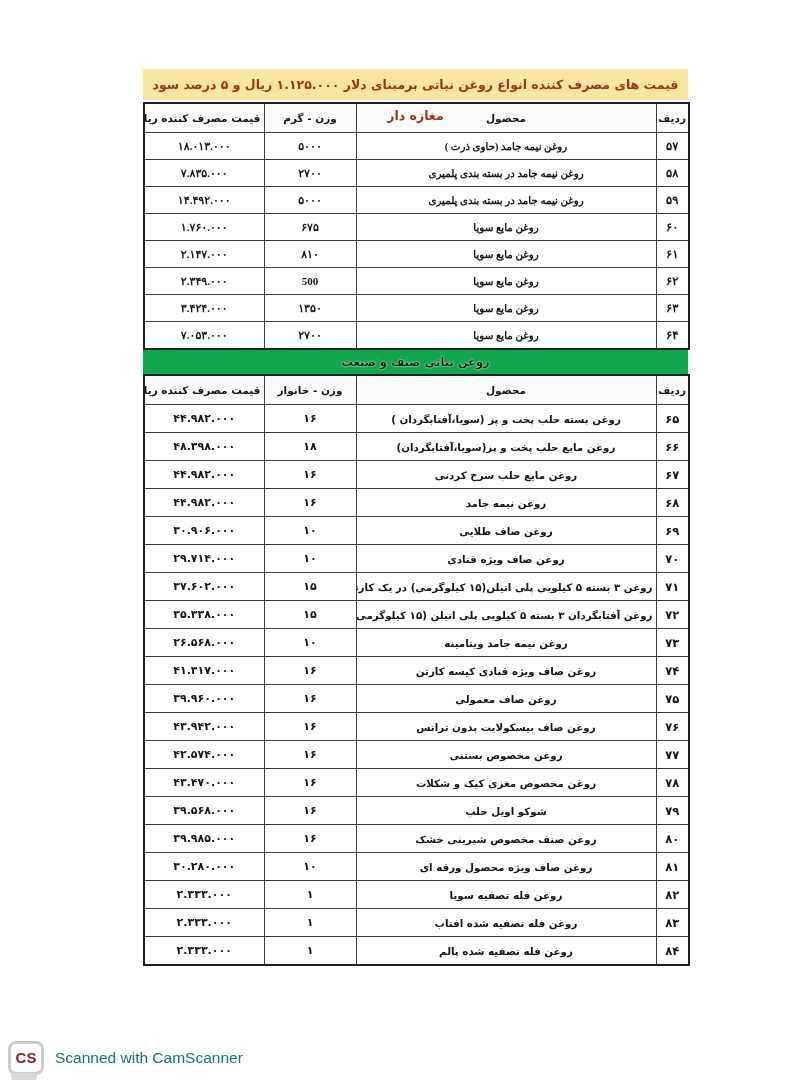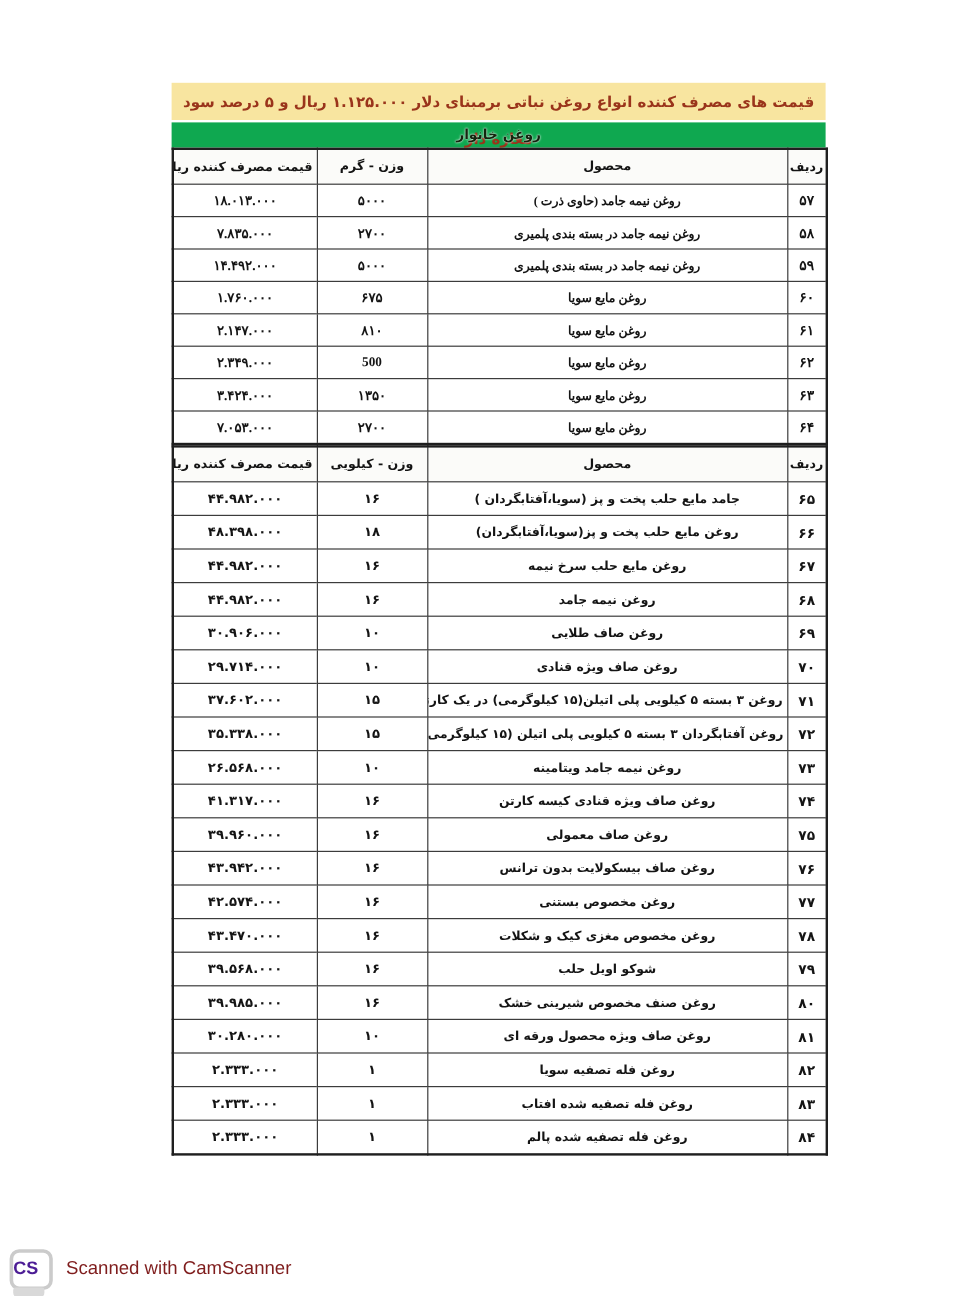--- a/index.html
+++ b/index.html
@@ -37,37 +37,36 @@
   col.c-no{width:33px;}
   col.c-product{width:300px;}
   col.c-weight{width:92px;}
   col.c-price{width:120px;}
   .watermark{
     position:absolute;left:8px;top:1041px;display:flex;align-items:center;gap:11px;
     font-family:"Liberation Sans",sans-serif;
   }
   .cs-badge{
     position:relative;width:30px;height:28px;border:3px solid #cbcbcb;border-radius:8px;
-    color:#4c1d95;font-weight:bold;font-size:15px;line-height:28px;
+    color:#7f1d1d;font-weight:bold;font-size:15px;line-height:28px;text-align:center;
     letter-spacing:0;background:#fff;
   }
   .cs-badge::after{
     content:"";position:absolute;left:0px;bottom:-10px;width:26px;height:9px;
     background:#d9d9d9;border-radius:2px 2px 5px 5px;
   }
-  .watermark-text{color:#7f1d1d;font-size:15.5px;}
+  .watermark-text{color:#0f766e;font-size:15.5px;}
 </style>
 </head>
 <body>
 
 <div class="sheet">
 
   <div class="title-bar">قیمت های مصرف کننده انواع روغن نباتی  برمبنای دلار ۱.۱۲۵.۰۰۰ ریال و ۵ درصد سود مغازه دار</div>
 
-  <div class="green-bar">روغن خانوار</div>
   <table class="sec1">
     <colgroup>
       <col class="c-no">
         <col class="c-product">
         <col class="c-weight">
         <col class="c-price">
     </colgroup>
     <thead>
       <tr>
         <th>ردیف</th>
@@ -121,51 +120,52 @@
         </tr>
         <tr>
           <td class="cell-no">۶۴</td>
           <td class="cell-product">روغن مایع سویا</td>
           <td class="cell-weight">۲۷۰۰</td>
           <td class="cell-price">۷.۰۵۳.۰۰۰</td>
         </tr>
       </tbody>
   </table>
 
+  <div class="green-bar tall">روغن نباتی صنف و صنعت</div>
   <table class="sec2">
     <colgroup>
       <col class="c-no">
         <col class="c-product">
         <col class="c-weight">
         <col class="c-price">
     </colgroup>
     <thead>
       <tr>
         <th>ردیف</th>
         <th>محصول</th>
-        <th>وزن - کیلویی</th>
+        <th>وزن - خانوار</th>
         <th>قیمت مصرف کننده ریال</th>
       </tr>
     </thead>
     <tbody>
         <tr>
           <td class="cell-no">۶۵</td>
-          <td class="cell-product">جامد مایع حلب پخت و پز  (سویا،آفتابگردان )</td>
+          <td class="cell-product">روغن بسته حلب پخت و پز  (سویا،آفتابگردان )</td>
           <td class="cell-weight">۱۶</td>
           <td class="cell-price">۴۴.۹۸۲.۰۰۰</td>
         </tr>
         <tr>
           <td class="cell-no">۶۶</td>
           <td class="cell-product">روغن مایع حلب  پخت و پز(سویا،آفتابگردان)</td>
           <td class="cell-weight">۱۸</td>
           <td class="cell-price">۴۸.۳۹۸.۰۰۰</td>
         </tr>
         <tr>
           <td class="cell-no">۶۷</td>
-          <td class="cell-product">روغن مایع حلب سرخ نیمه</td>
+          <td class="cell-product">روغن مایع حلب سرخ کردنی</td>
           <td class="cell-weight">۱۶</td>
           <td class="cell-price">۴۴.۹۸۲.۰۰۰</td>
         </tr>
         <tr>
           <td class="cell-no">۶۸</td>
           <td class="cell-product">روغن نیمه جامد</td>
           <td class="cell-weight">۱۶</td>
           <td class="cell-price">۴۴.۹۸۲.۰۰۰</td>
         </tr>
         <tr>

